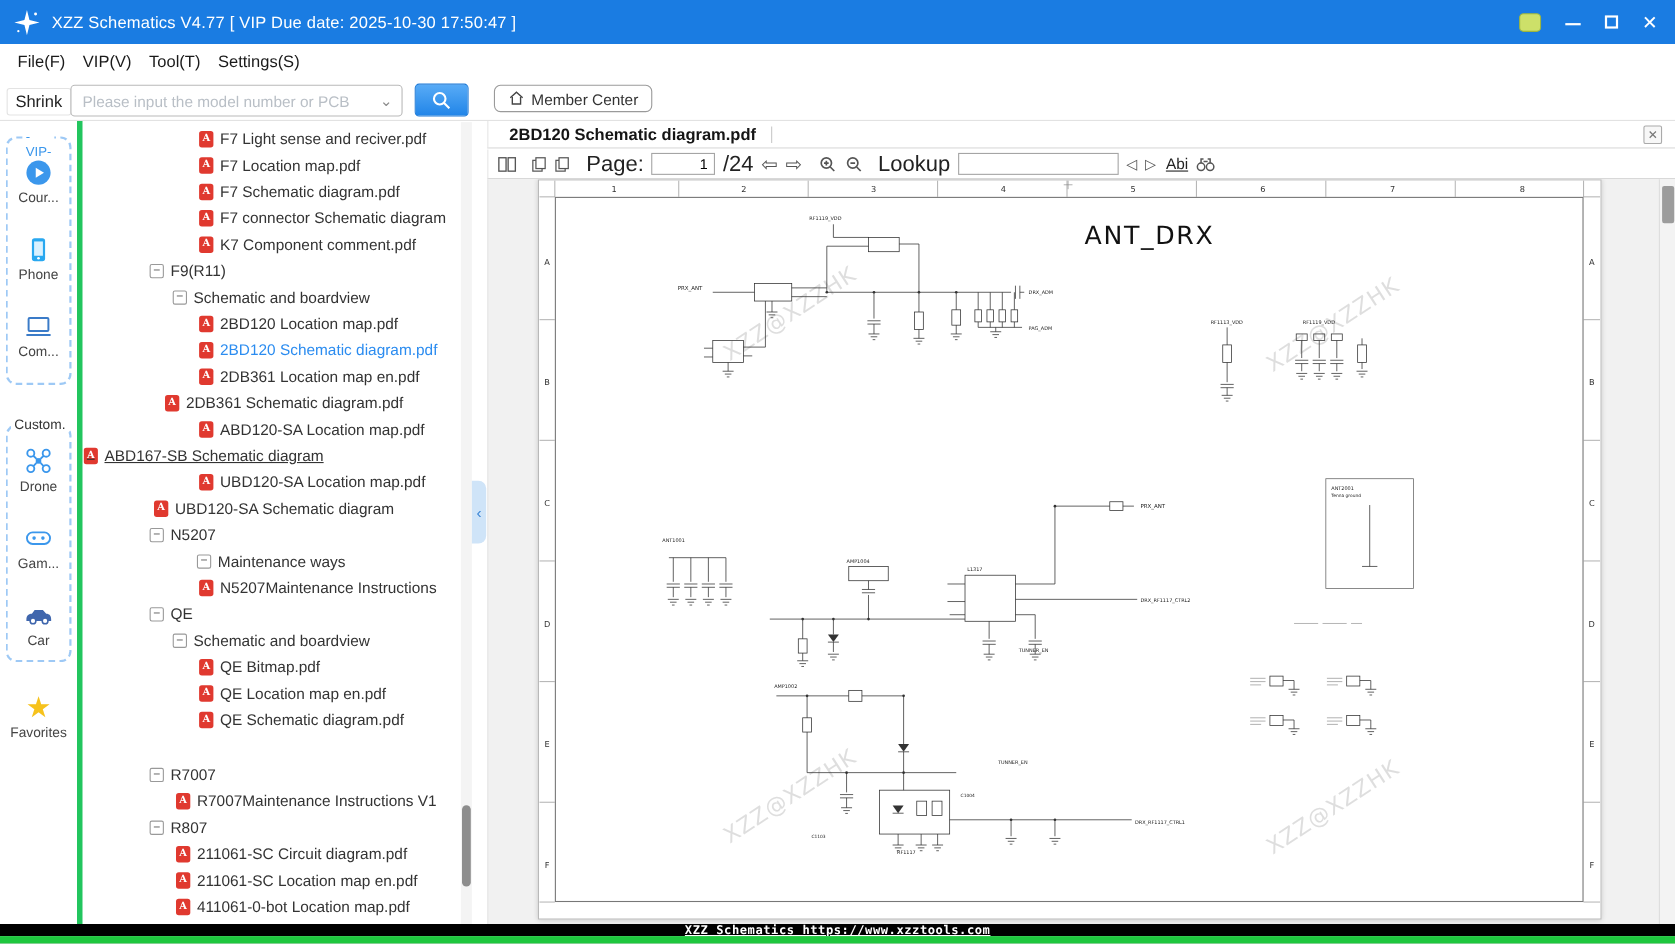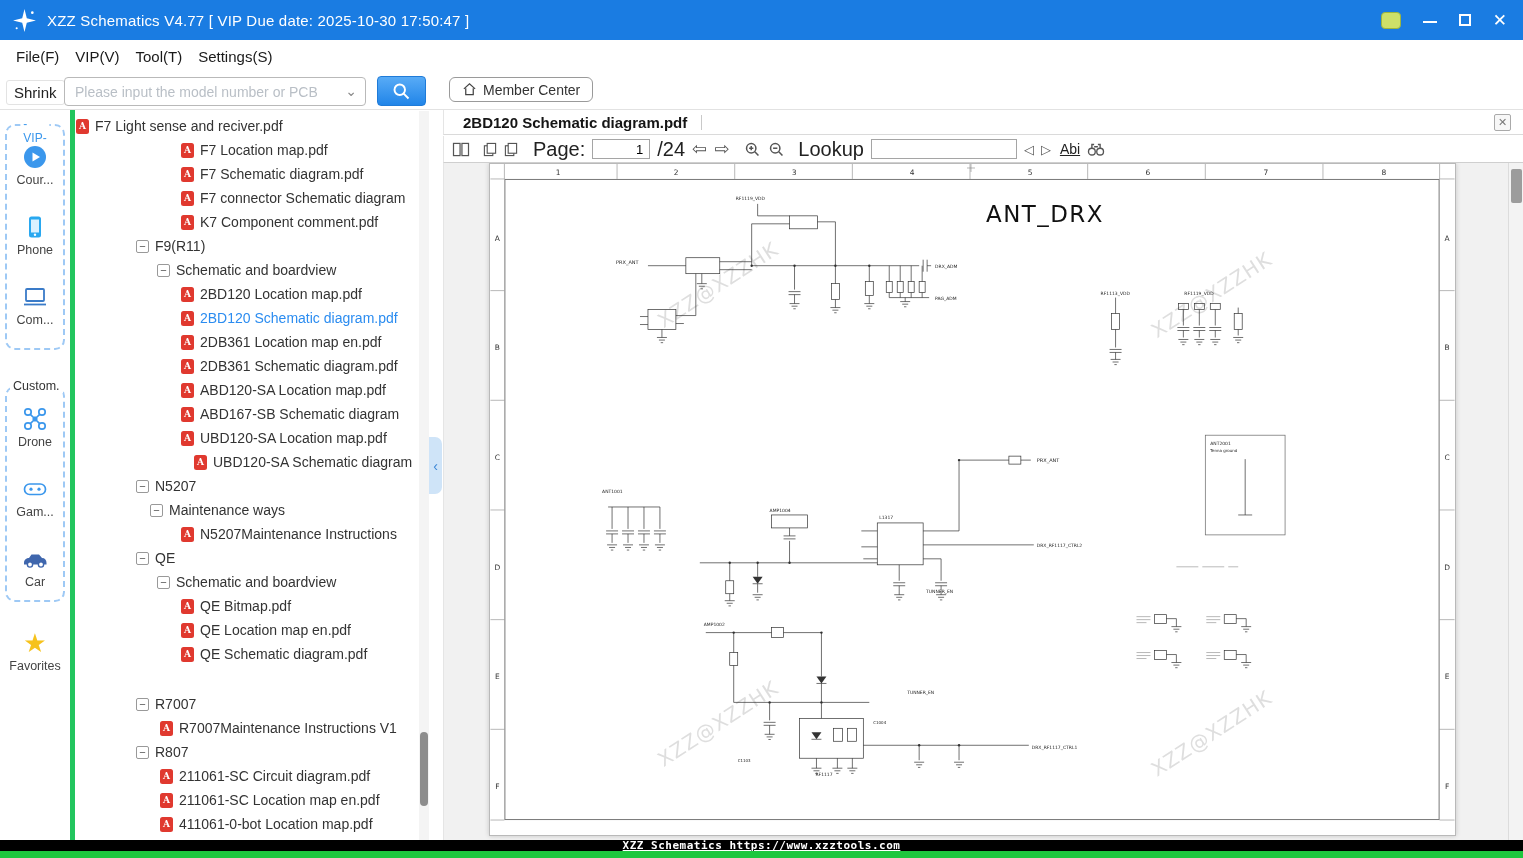--- a/index.html
+++ b/index.html
@@ -183,21 +183,21 @@
         </svg>
       <span class="rail-label">Car</span>
     </div>
     <div class="rail-item" style="top:520px">
       <span class="star-icon"></span>
       <span class="rail-label">Favorites</span>
     </div>
   </div>
 
   <div class="tree">
-      <div class="tree-row" style="">
+      <div class="tree-row" style="padding-left: 105px;">
         <span class="pdf-icon"></span>
         <span class="tree-label">F7 Light sense and reciver.pdf</span>
       </div>
       <div class="tree-row" style="padding-left: 105px;">
         <span class="pdf-icon"></span>
         <span class="tree-label">F7 Location map.pdf</span>
       </div>
       <div class="tree-row" style="padding-left: 105px;">
         <span class="pdf-icon"></span>
         <span class="tree-label">F7 Schematic diagram.pdf</span>
@@ -223,45 +223,45 @@
         <span class="tree-label">2BD120 Location map.pdf</span>
       </div>
       <div class="tree-row selected" style="padding-left: 105px;">
         <span class="pdf-icon"></span>
         <span class="tree-label">2BD120 Schematic diagram.pdf</span>
       </div>
       <div class="tree-row" style="padding-left: 105px;">
         <span class="pdf-icon"></span>
         <span class="tree-label">2DB361 Location map en.pdf</span>
       </div>
-      <div class="tree-row" style="padding-left: 105px;">
+      <div class="tree-row" style="padding-left: 74px;">
         <span class="pdf-icon"></span>
         <span class="tree-label">2DB361 Schematic diagram.pdf</span>
       </div>
       <div class="tree-row" style="padding-left: 105px;">
         <span class="pdf-icon"></span>
         <span class="tree-label">ABD120-SA Location map.pdf</span>
       </div>
-      <div class="tree-row" style="padding-left: 105px;">
+      <div class="tree-row" style=" text-decoration: underline;">
         <span class="pdf-icon"></span>
         <span class="tree-label">ABD167-SB Schematic diagram</span>
       </div>
       <div class="tree-row" style="padding-left: 105px;">
         <span class="pdf-icon"></span>
         <span class="tree-label">UBD120-SA Location map.pdf</span>
       </div>
-      <div class="tree-row" style="padding-left: 118px;">
+      <div class="tree-row" style="padding-left: 64px;">
         <span class="pdf-icon"></span>
         <span class="tree-label">UBD120-SA Schematic diagram</span>
       </div>
       <div class="tree-row" style="padding-left: 60px;">
         <span class="collapse-box"></span>
         <span class="tree-label">N5207</span>
       </div>
-      <div class="tree-row" style="padding-left: 74px;">
+      <div class="tree-row" style="padding-left: 103px;">
         <span class="collapse-box"></span>
         <span class="tree-label">Maintenance ways</span>
       </div>
       <div class="tree-row" style="padding-left: 105px;">
         <span class="pdf-icon"></span>
         <span class="tree-label">N5207Maintenance Instructions</span>
       </div>
       <div class="tree-row" style="padding-left: 60px;">
         <span class="collapse-box"></span>
         <span class="tree-label">QE</span>

